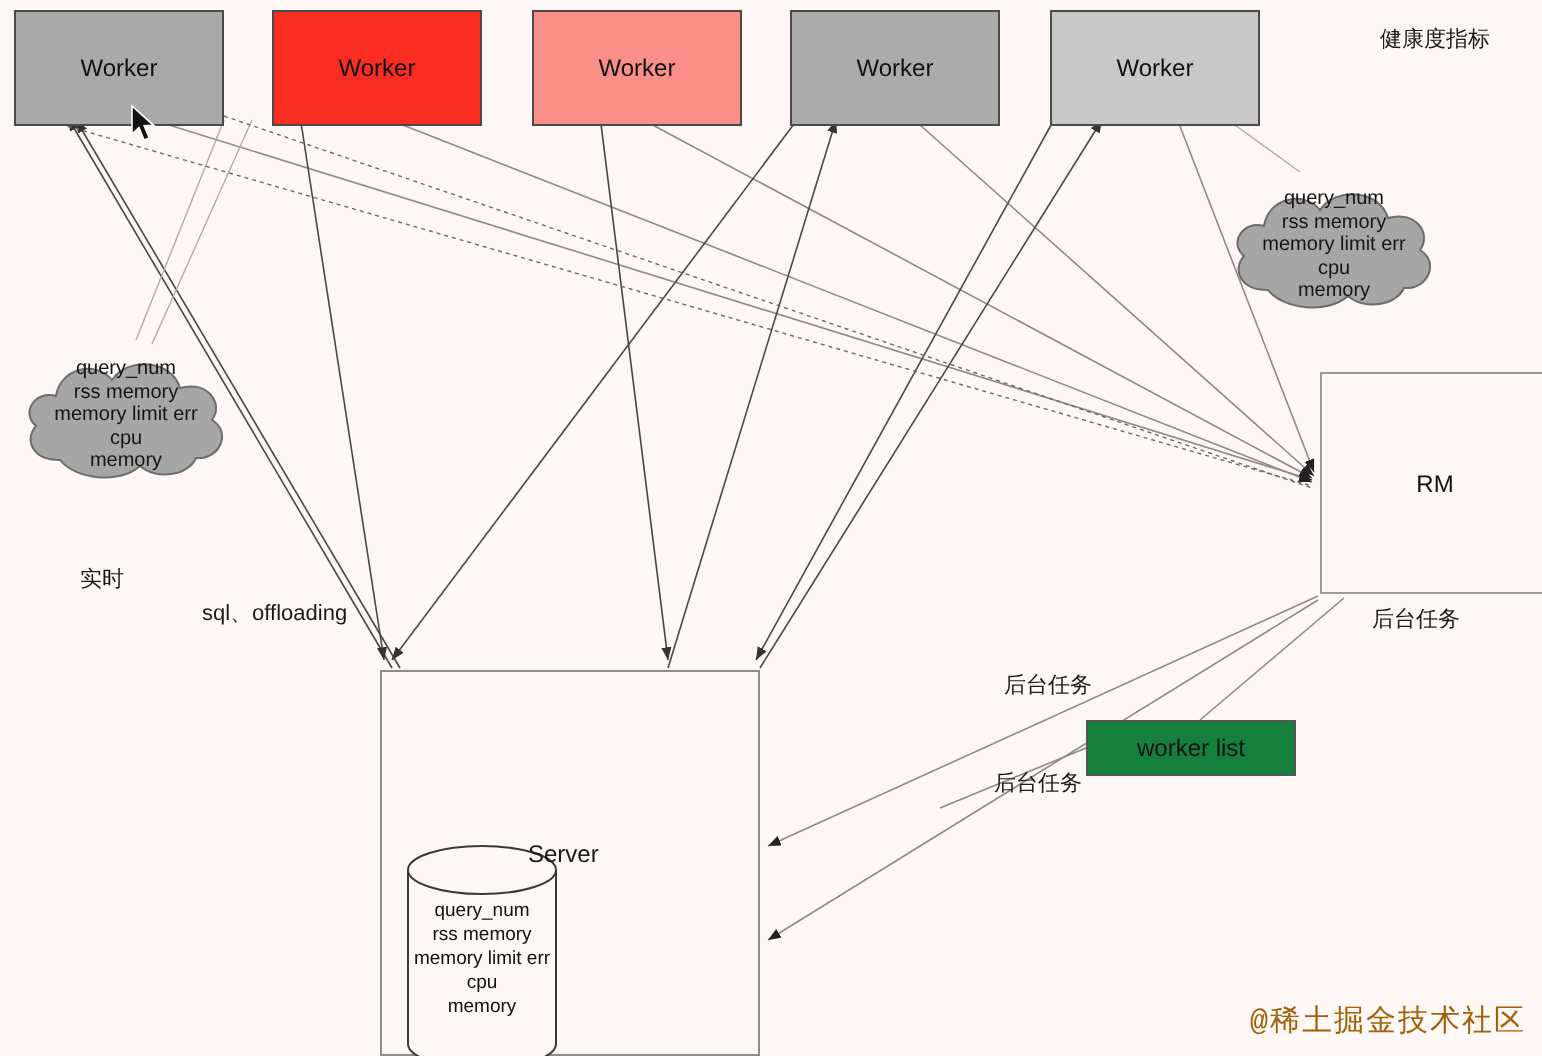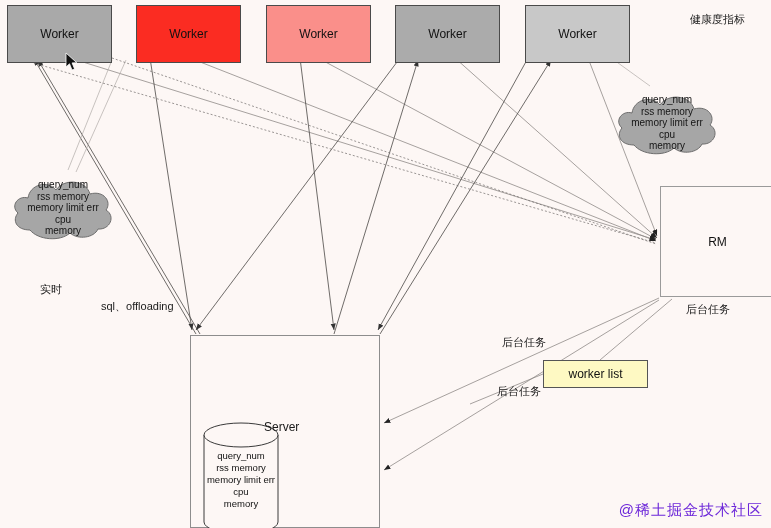--- a/index.html
+++ b/index.html
@@ -35,21 +35,21 @@
   .worker { width: 105px; height: 58px; }
   .rm-box {
     border: 1px solid #9a9a9a;
     background: #fdf7f5;
   }
   .server-box {
     border: 1px solid #8d8d8d;
     background: transparent;
   }
   .wlist {
-    background: #fef9c3;
+    background: #15803d;
     border: 1px solid #555;
     font-size: 12px;
   }
   .label {
     position: absolute;
     font-size: 11px;
     color: #1a1a1a;
     white-space: nowrap;
   }
   .label-cn { font-family: Liberation Mono, monospace; font-size: 11px; }
@@ -86,23 +86,23 @@
     align-items: center;
     font-size: 9.5px;
     line-height: 12px;
     color: #111;
     text-align: center;
   }
   .watermark {
     position: absolute;
     right: 8px;
     bottom: 8px;
-    font-family: Liberation Sans, sans-serif;
+    font-family: Liberation Mono, monospace;
     font-size: 15px;
-    color: #6d28d9;
+    color: #a16207;
     letter-spacing: 1px;
   }
   .cursor {
     position: absolute;
     pointer-events: none;
   }
 </style>
 </head>
 <body>
 

